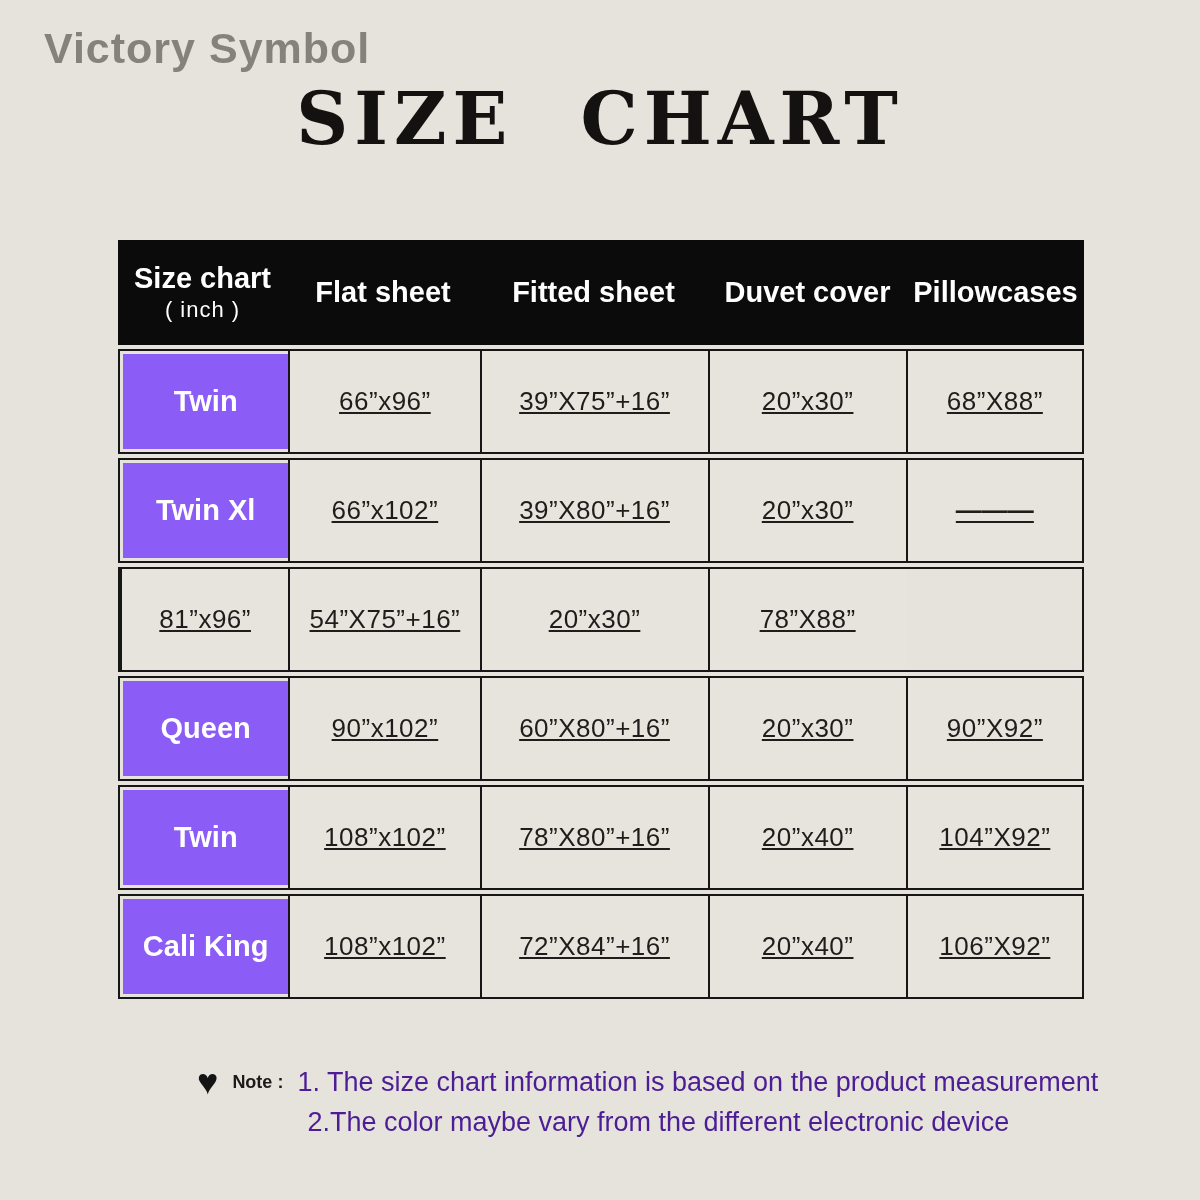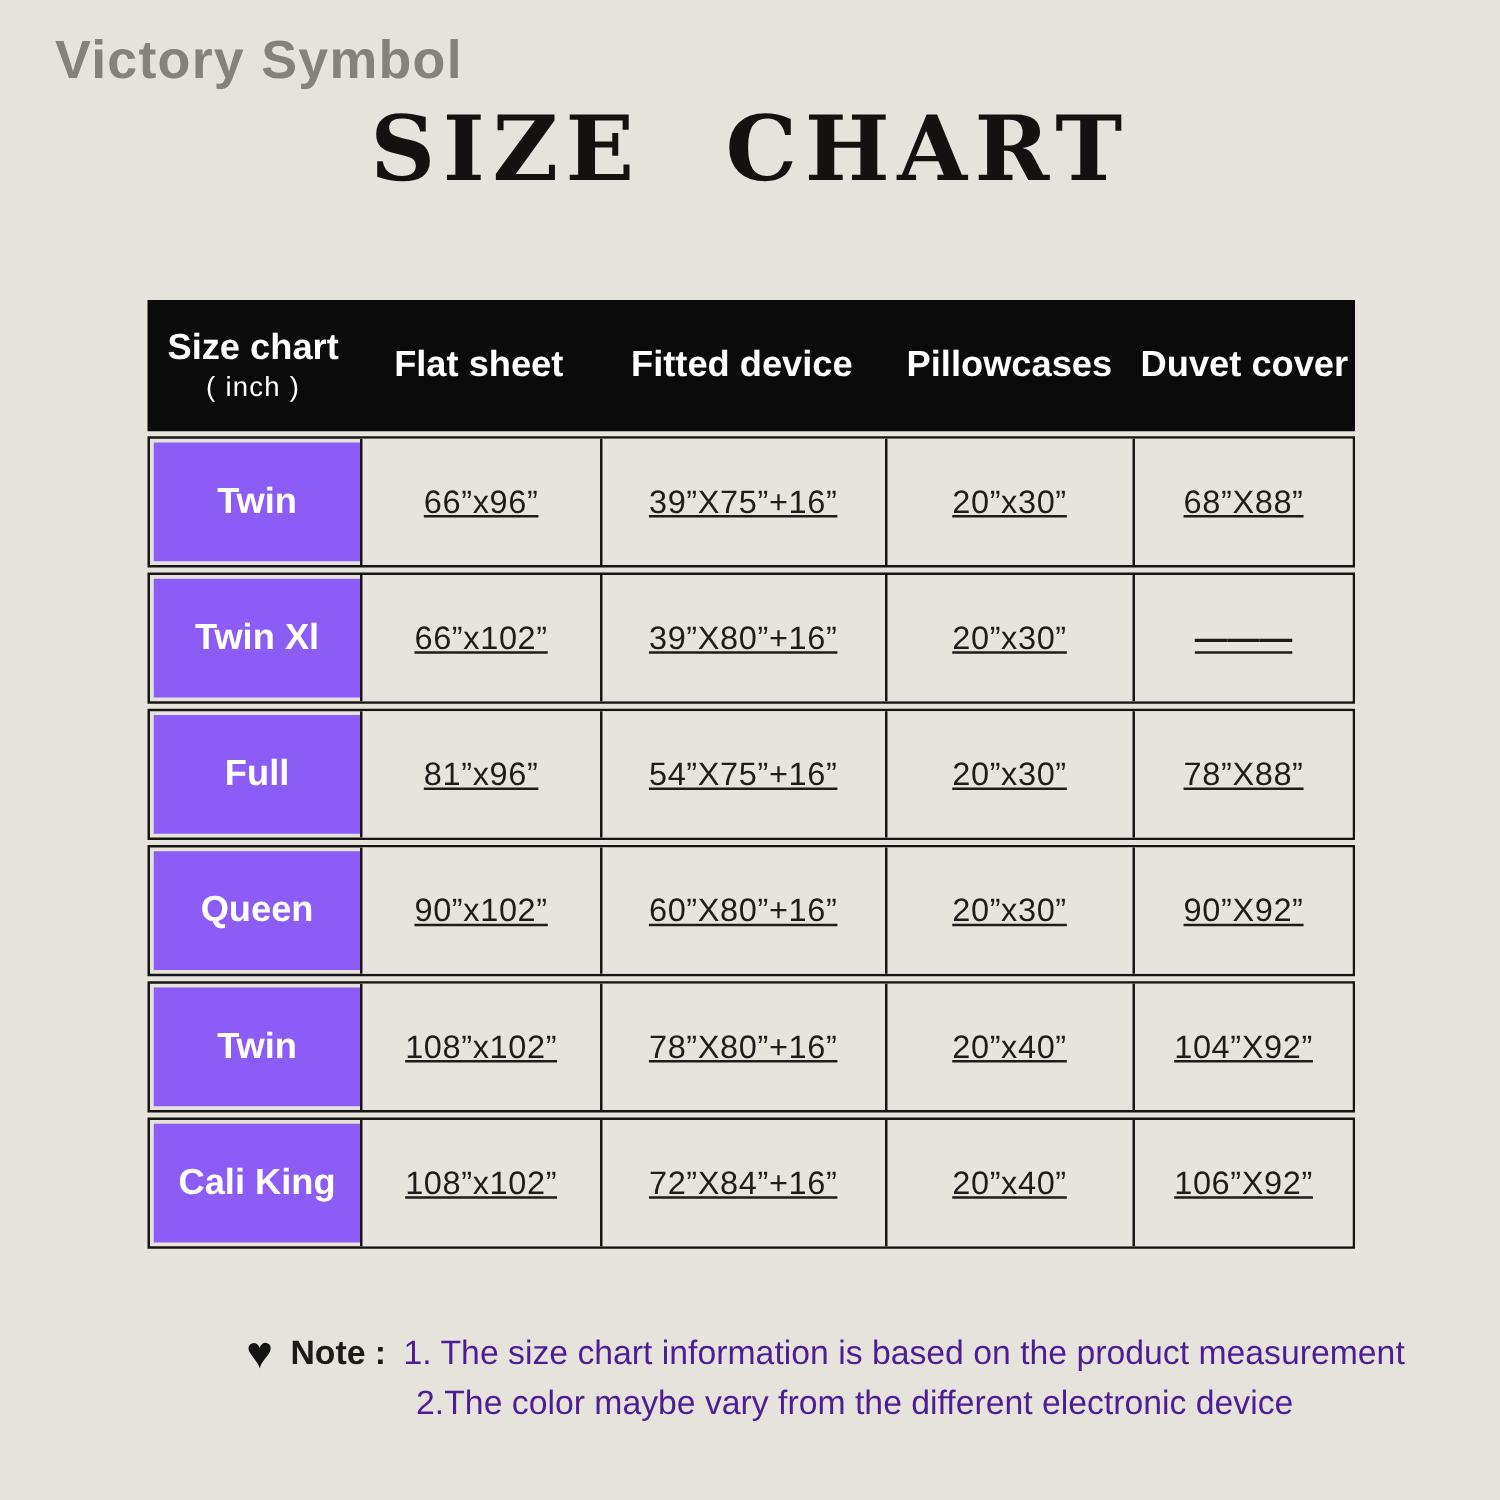--- a/index.html
+++ b/index.html
@@ -100,21 +100,21 @@
     align-items: flex-start;
   }
   .heart {
     font-size: 36px;
     line-height: 40px;
     color: #141414;
     margin-right: 14px;
   }
   .note-label {
     font-weight: 700;
-    font-size: 27px;
+    font-size: 18px;
     line-height: 40px;
     color: #1c1b19;
     margin-right: 14px;
     white-space: nowrap;
   }
   .note-lines { font-size: 27px; color: #4c1d95; }
   .note-line { line-height: 40px; }
   .note-line + .note-line { padding-left: 10px; }
 </style>
 </head>
@@ -127,43 +127,42 @@
   <h1 class="title">SIZE CHART</h1>
 
   <div class="size-table">
 
     <div class="thead">
       <div class="th th-size">
         <span>Size chart</span>
         <span class="sub">( inch )</span>
       </div>
       <div class="th">Flat sheet</div>
-      <div class="th">Fitted device</div>
+      <div class="th">Fitted sheet</div>
+      <div class="th">Duvet cover</div>
       <div class="th">Pillowcases</div>
-      <div class="th">Duvet cover</div>
     </div>
 
     <div class="trow">
       <div class="td-size">Twin</div>
       <div class="td">66”x96”</div>
       <div class="td">39”X75”+16”</div>
       <div class="td">20”x30”</div>
       <div class="td">68”X88”</div>
     </div>
 
     <div class="trow">
       <div class="td-size">Twin Xl</div>
       <div class="td">66”x102”</div>
       <div class="td">39”X80”+16”</div>
       <div class="td">20”x30”</div>
       <div class="td dash">———</div>
     </div>
 
     <div class="trow">
-      <div class="td-size">Full</div>
       <div class="td">81”x96”</div>
       <div class="td">54”X75”+16”</div>
       <div class="td">20”x30”</div>
       <div class="td">78”X88”</div>
     </div>
 
     <div class="trow">
       <div class="td-size">Queen</div>
       <div class="td">90”x102”</div>
       <div class="td">60”X80”+16”</div>

